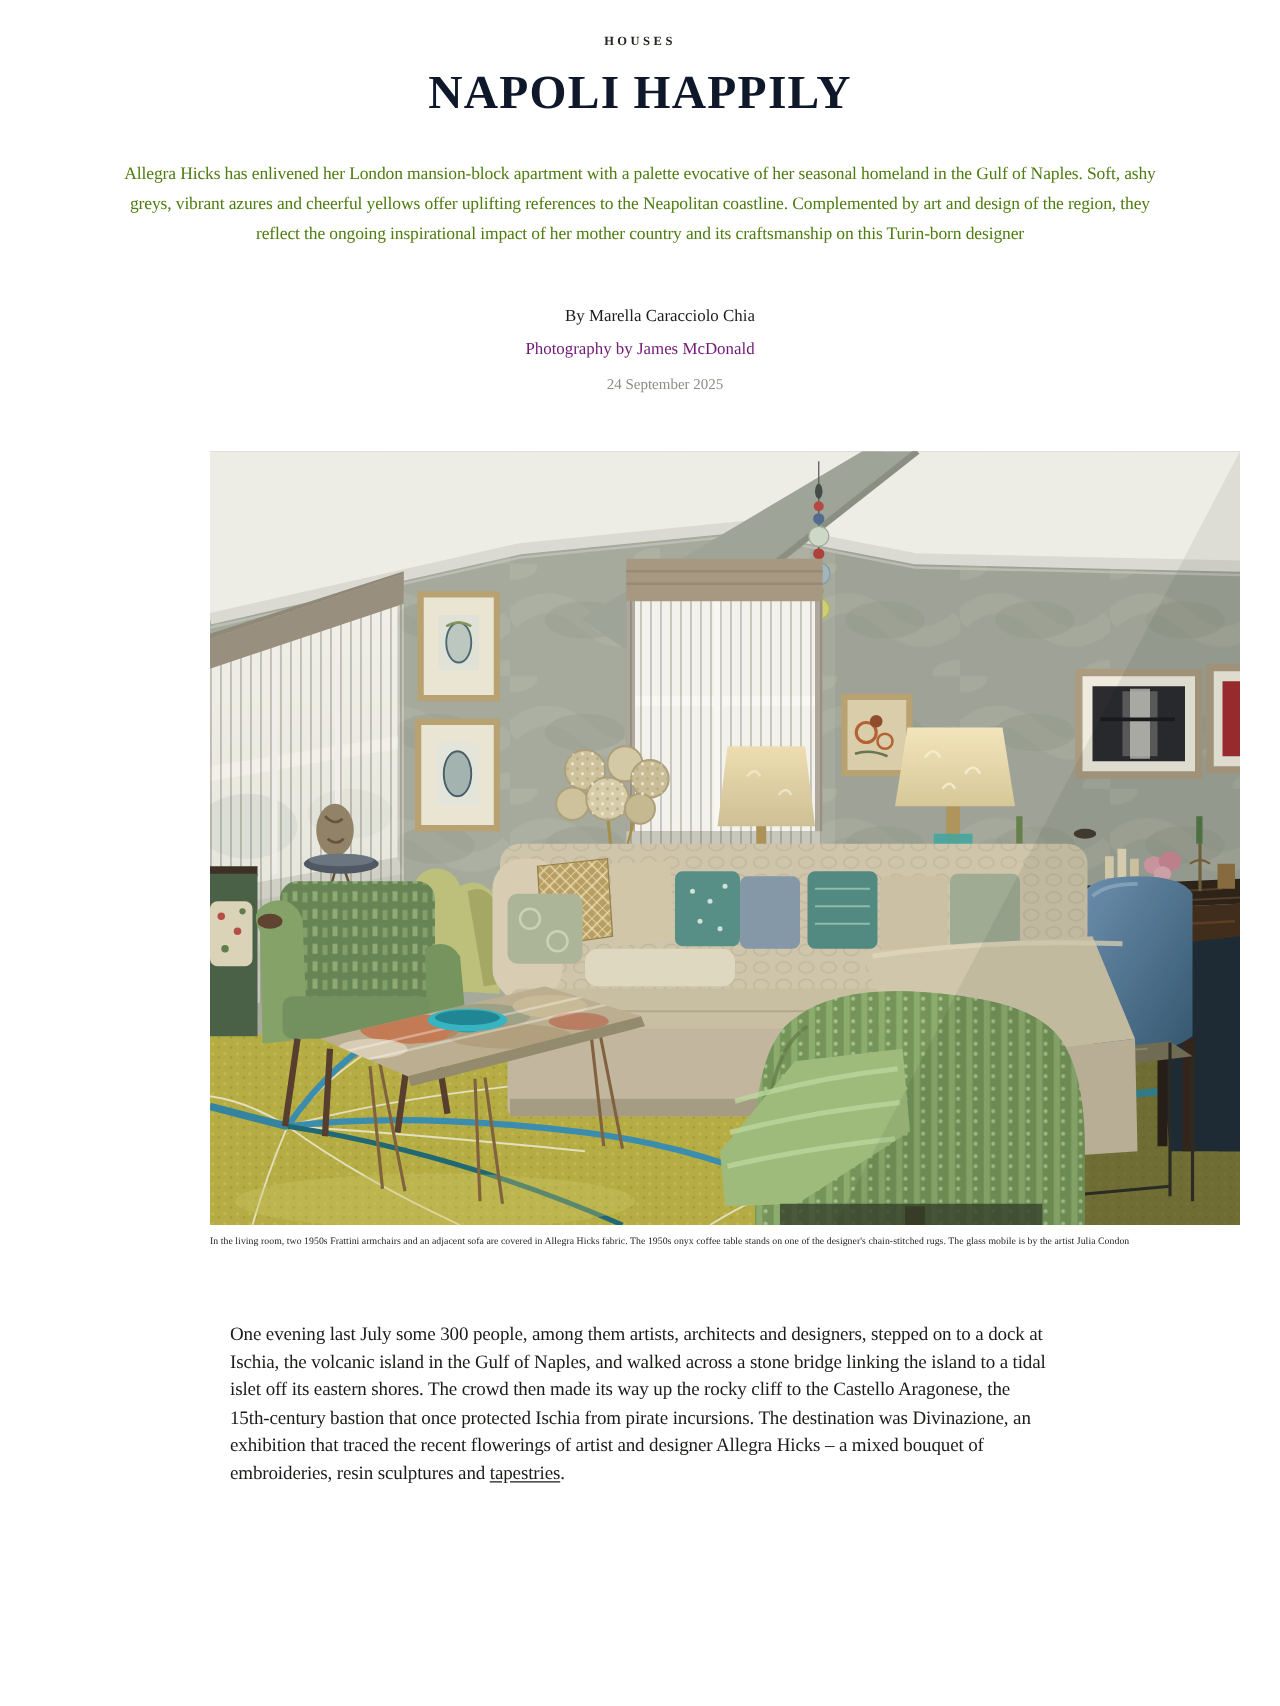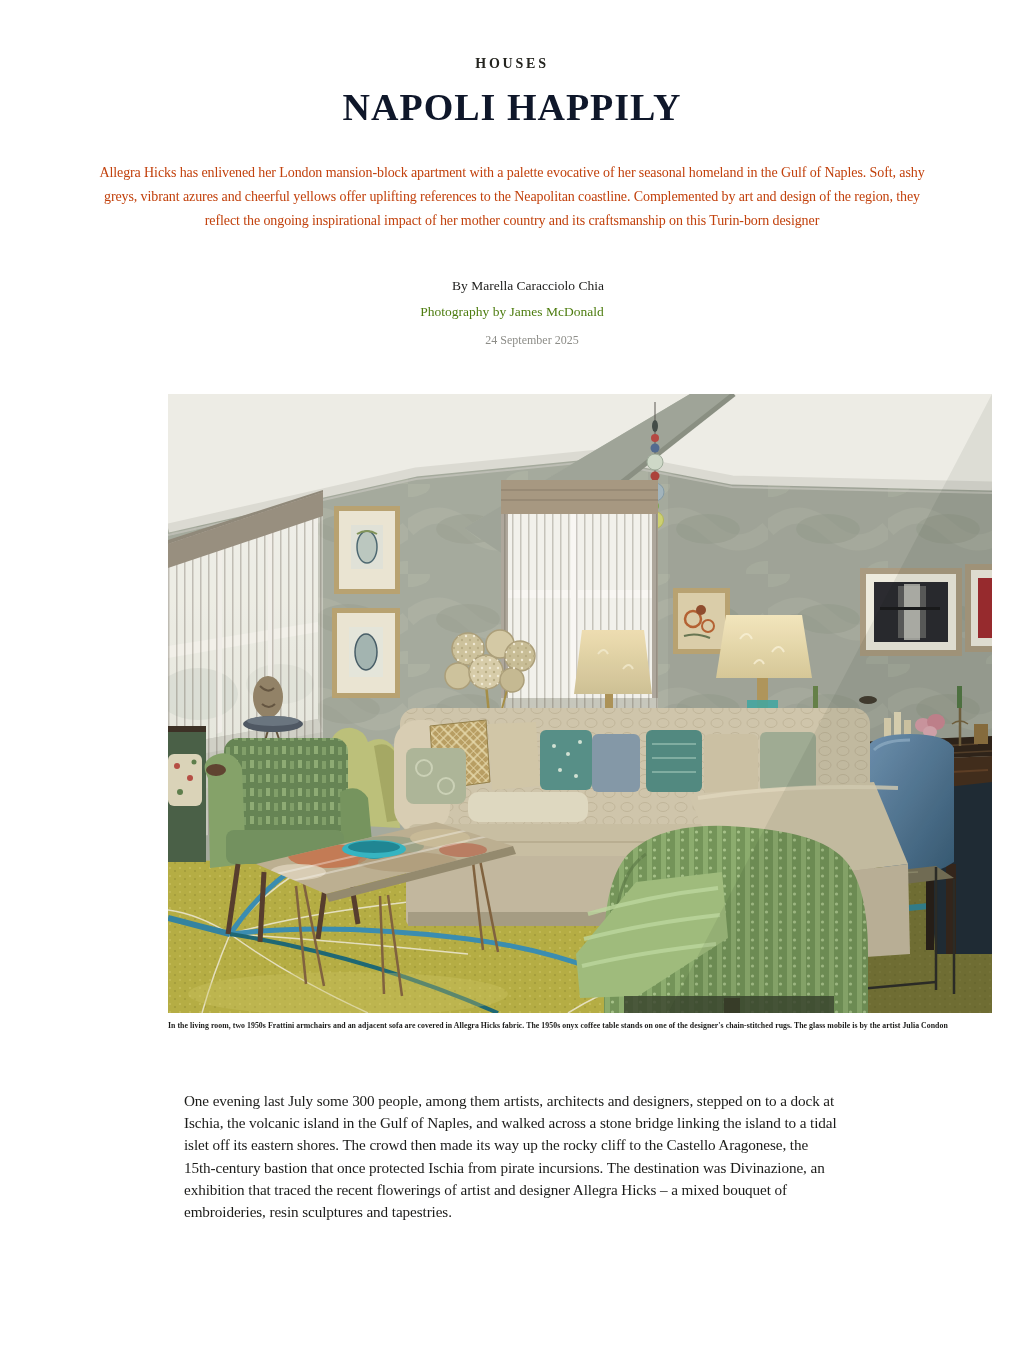--- a/index.html
+++ b/index.html
@@ -2,46 +2,46 @@
 <html><head>
 <meta charset="utf-8">
 <style>
   html,body{margin:0;padding:0;}
   body{
     width:1024px;height:1365px;background:#ffffff;
     font-family:"Liberation Serif", serif;color:#1d1d1b;
     -webkit-font-smoothing:antialiased;
   }
   .category{
-    text-align:center;font-size:14px;letter-spacing:2.8px;font-weight:700;
-    padding-top:56px;color:#24241f;
+    text-align:center;font-size:10px;letter-spacing:2.8px;font-weight:700;
+    padding-top:28px;color:#24241f;
   }
   .title{
     text-align:center;font-size:38px;letter-spacing:1px;font-weight:700;
     margin:13px 0 0;color:#0f172a;
   }
   .standfirst{
     width:842px;margin:32px auto 0;text-align:center;
-    font-size:14px;line-height:1.73;letter-spacing:-0.1px;color:#c2410c;
+    font-size:14px;line-height:1.73;letter-spacing:-0.1px;color:#4d7c0f;
   }
   .byline{ text-align:center;margin-top:44px;font-size:13.5px;color:#1d1d1b;padding-left:32px;}
-  .credit{ text-align:center;margin-top:10px;font-size:13.5px;color:#4d7c0f;}
+  .credit{ text-align:center;margin-top:10px;font-size:13.5px;color:#701a75;}
   .date{ text-align:center;margin-top:13px;font-size:12px;color:#8d8d88;padding-left:40px;}
-  figure{width:688px;margin:46px auto 0;padding:0;font-weight:bold;}
+  figure{width:688px;margin:46px auto 0;padding:0;}
   figure svg{display:block;}
   figcaption{
     font-size:7.8px;letter-spacing:0.05px;margin-top:8px;color:#1a1a18;
     white-space:nowrap;overflow:hidden;width:824px;
   }
   .body-text{
     width:656px;margin:60px auto 0;
     font-size:15.2px;line-height:1.47;letter-spacing:-0.1px;color:#1b1b19;
   }
   .body-text .italic{}
-  .body-text a.link{color:#1b1b19;text-underline-offset:2px;cursor:pointer;}
+  .body-text a.link{color:#1b1b19;text-decoration:underline;text-underline-offset:2px;cursor:pointer;}
 </style>
 </head>
 <body>
 
 <article>
   <div class="category">HOUSES</div>
   <h1 class="title">NAPOLI HAPPILY</h1>
   <p class="standfirst">Allegra Hicks has enlivened her London mansion-block apartment with a palette evocative of her seasonal homeland in the Gulf of Naples. Soft, ashy greys, vibrant azures and cheerful yellows offer uplifting references to the Neapolitan coastline. Complemented by art and design of the region, they reflect the ongoing inspirational impact of her mother country and its craftsmanship on this Turin-born designer</p>
   <div class="byline">By Marella Caracciolo Chia</div>
   <div class="credit">Photography by James McDonald</div>

